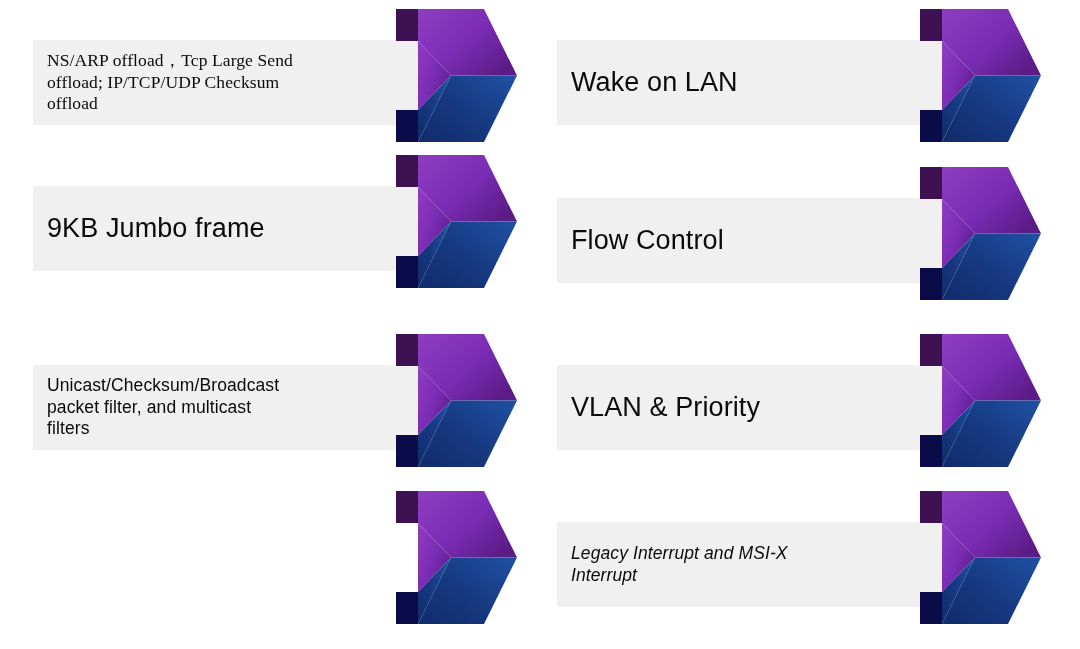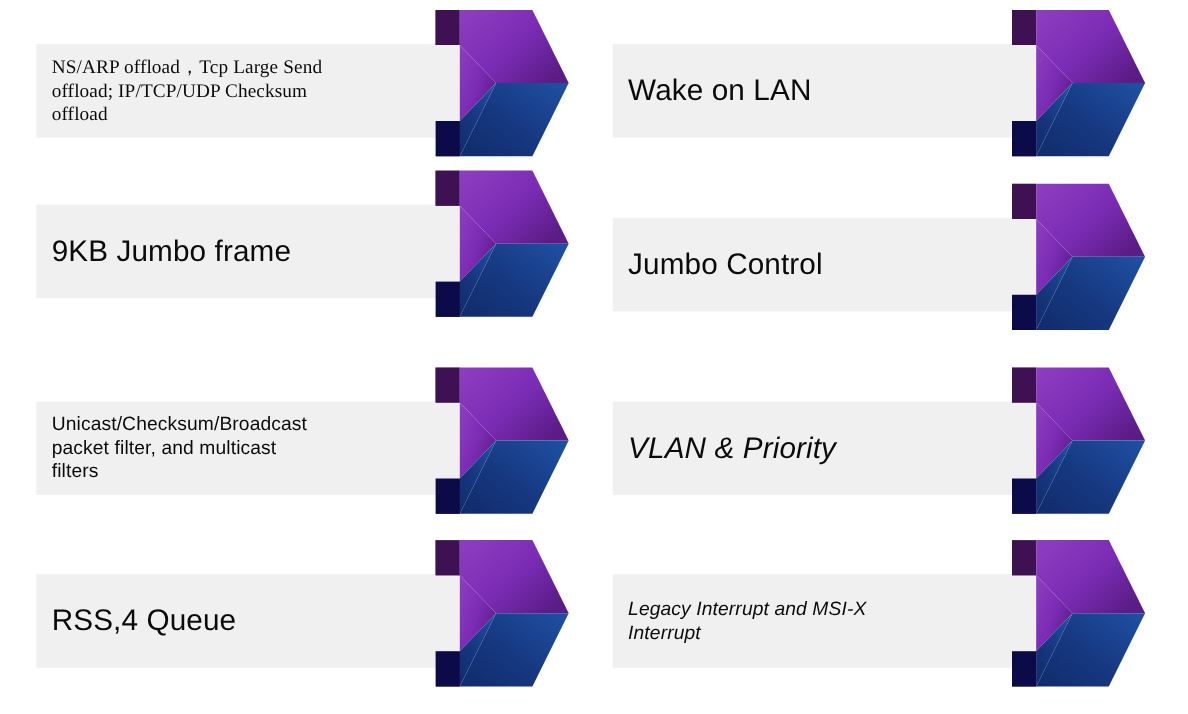--- a/index.html
+++ b/index.html
@@ -161,21 +161,21 @@
     <path d="M30 33 L63 67.5 L30 102 Z" fill="url(#pg2)"></path>
     <path d="M8 1 L30 33 L8 33 Z" fill="#3D1152"></path>
     <path d="M63 67.5 L129 67.5 L96 134 L30 134 Z" fill="url(#bg2)"></path>
     <path d="M30 102 L63 67.5 L30 134 Z" fill="url(#bg2)"></path>
     <path d="M8 134 L30 102 L30 134 Z" fill="#0C0B4A"></path>
   </svg>
       </span>
     </div>
     <div class="feature-item" style="left: 557px; top: 166px;">
       <div class="label-plate">
-        <span class="label-text size-lg">Jumbo Control</span>
+        <span class="label-text size-lg">Flow Control</span>
       </div>
       <span class="chevron">
   <svg viewBox="0 0 130 135">
     <defs>
       <linearGradient id="pg3" x1="0" y1="0" x2="1" y2="0.75">
         <stop offset="0%" stop-color="#8E3EC0"></stop>
         <stop offset="55%" stop-color="#7B2CB5"></stop>
         <stop offset="100%" stop-color="#5B1C86"></stop>
       </linearGradient>
       <linearGradient id="bg3" x1="0" y1="1" x2="1" y2="0.1">
@@ -219,21 +219,21 @@
     <path d="M8 134 L30 134 L30 102 L8 102 Z" fill="#0C0B4A"></path>
     <path d="M30 1 L96 1 L129 67.5 L63 67.5 L30 33 Z" fill="url(#pg4)"></path>
     <path d="M30 33 L63 67.5 L30 102 Z" fill="url(#pg4)"></path>
     <path d="M8 1 L30 33 L8 33 Z" fill="#3D1152"></path>
     <path d="M63 67.5 L129 67.5 L96 134 L30 134 Z" fill="url(#bg4)"></path>
     <path d="M30 102 L63 67.5 L30 134 Z" fill="url(#bg4)"></path>
     <path d="M8 134 L30 102 L30 134 Z" fill="#0C0B4A"></path>
   </svg>
       </span>
     </div>
-    <div class="feature-item" style="left: 557px; top: 333px; font-style: italic;">
+    <div class="feature-item" style="left: 557px; top: 333px;">
       <div class="label-plate">
         <span class="label-text size-lg">VLAN &amp; Priority</span>
       </div>
       <span class="chevron">
   <svg viewBox="0 0 130 135">
     <defs>
       <linearGradient id="pg5" x1="0" y1="0" x2="1" y2="0.75">
         <stop offset="0%" stop-color="#8E3EC0"></stop>
         <stop offset="55%" stop-color="#7B2CB5"></stop>
         <stop offset="100%" stop-color="#5B1C86"></stop>
@@ -249,23 +249,20 @@
     <path d="M30 1 L96 1 L129 67.5 L63 67.5 L30 33 Z" fill="url(#pg5)"></path>
     <path d="M30 33 L63 67.5 L30 102 Z" fill="url(#pg5)"></path>
     <path d="M8 1 L30 33 L8 33 Z" fill="#3D1152"></path>
     <path d="M63 67.5 L129 67.5 L96 134 L30 134 Z" fill="url(#bg5)"></path>
     <path d="M30 102 L63 67.5 L30 134 Z" fill="url(#bg5)"></path>
     <path d="M8 134 L30 102 L30 134 Z" fill="#0C0B4A"></path>
   </svg>
       </span>
     </div>
     <div class="feature-item" style="left: 33px; top: 490px;">
-      <div class="label-plate">
-        <span class="label-text size-lg">RSS,4 Queue</span>
-      </div>
       <span class="chevron">
   <svg viewBox="0 0 130 135">
     <defs>
       <linearGradient id="pg6" x1="0" y1="0" x2="1" y2="0.75">
         <stop offset="0%" stop-color="#8E3EC0"></stop>
         <stop offset="55%" stop-color="#7B2CB5"></stop>
         <stop offset="100%" stop-color="#5B1C86"></stop>
       </linearGradient>
       <linearGradient id="bg6" x1="0" y1="1" x2="1" y2="0.1">
         <stop offset="0%" stop-color="#102B6B"></stop>

